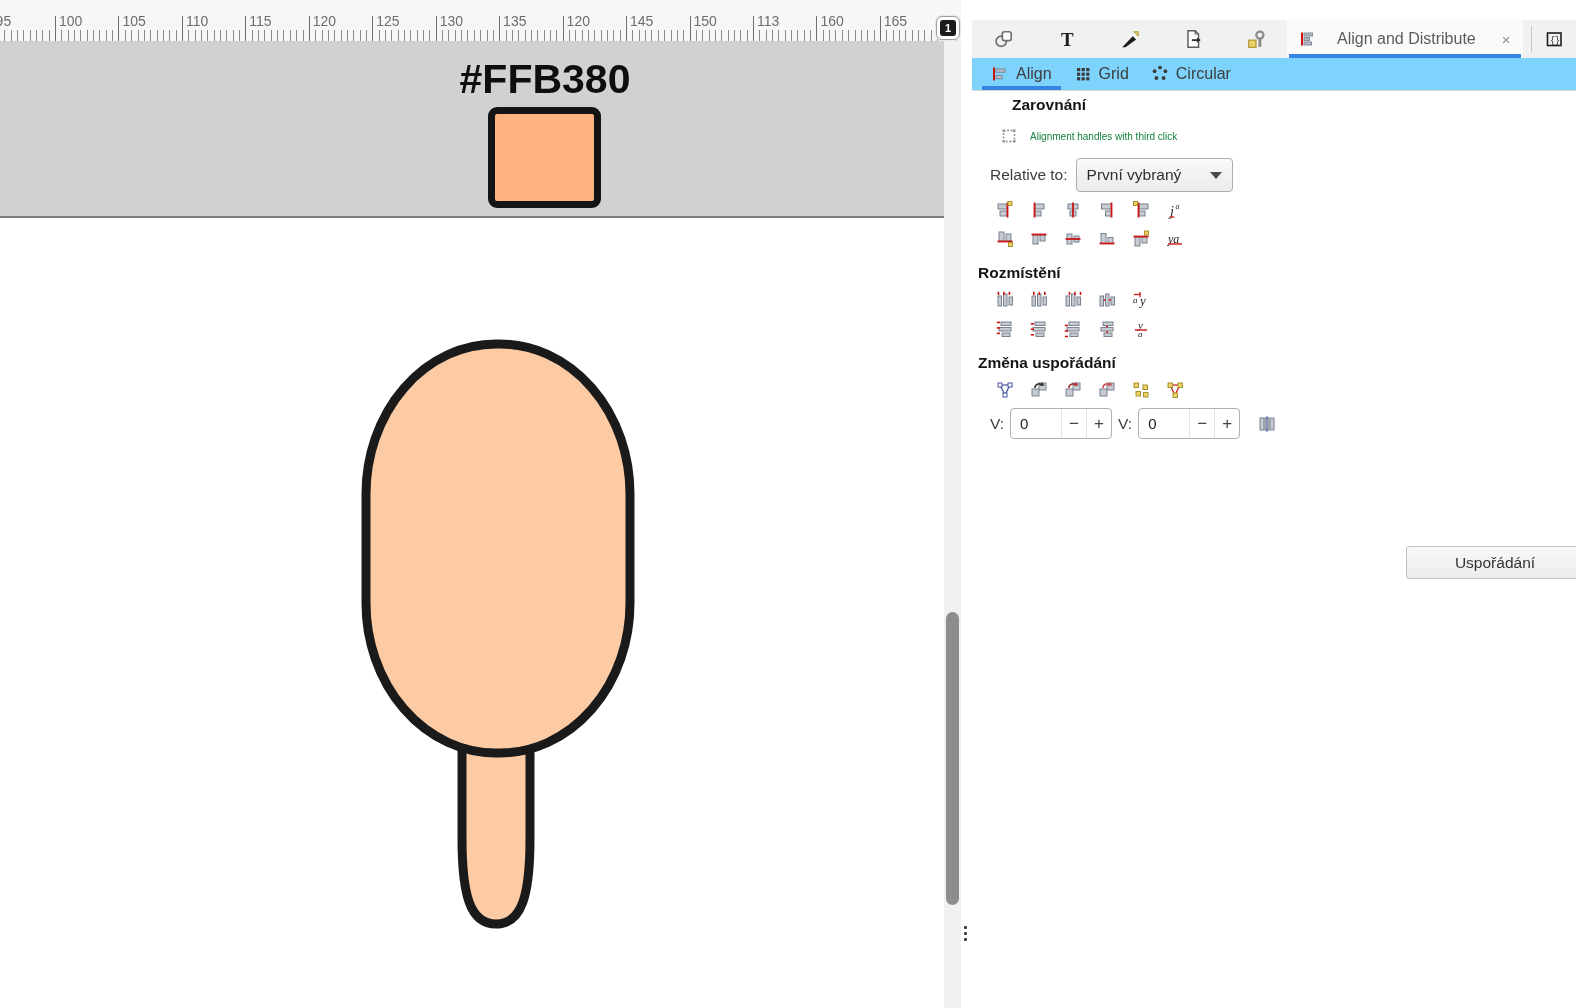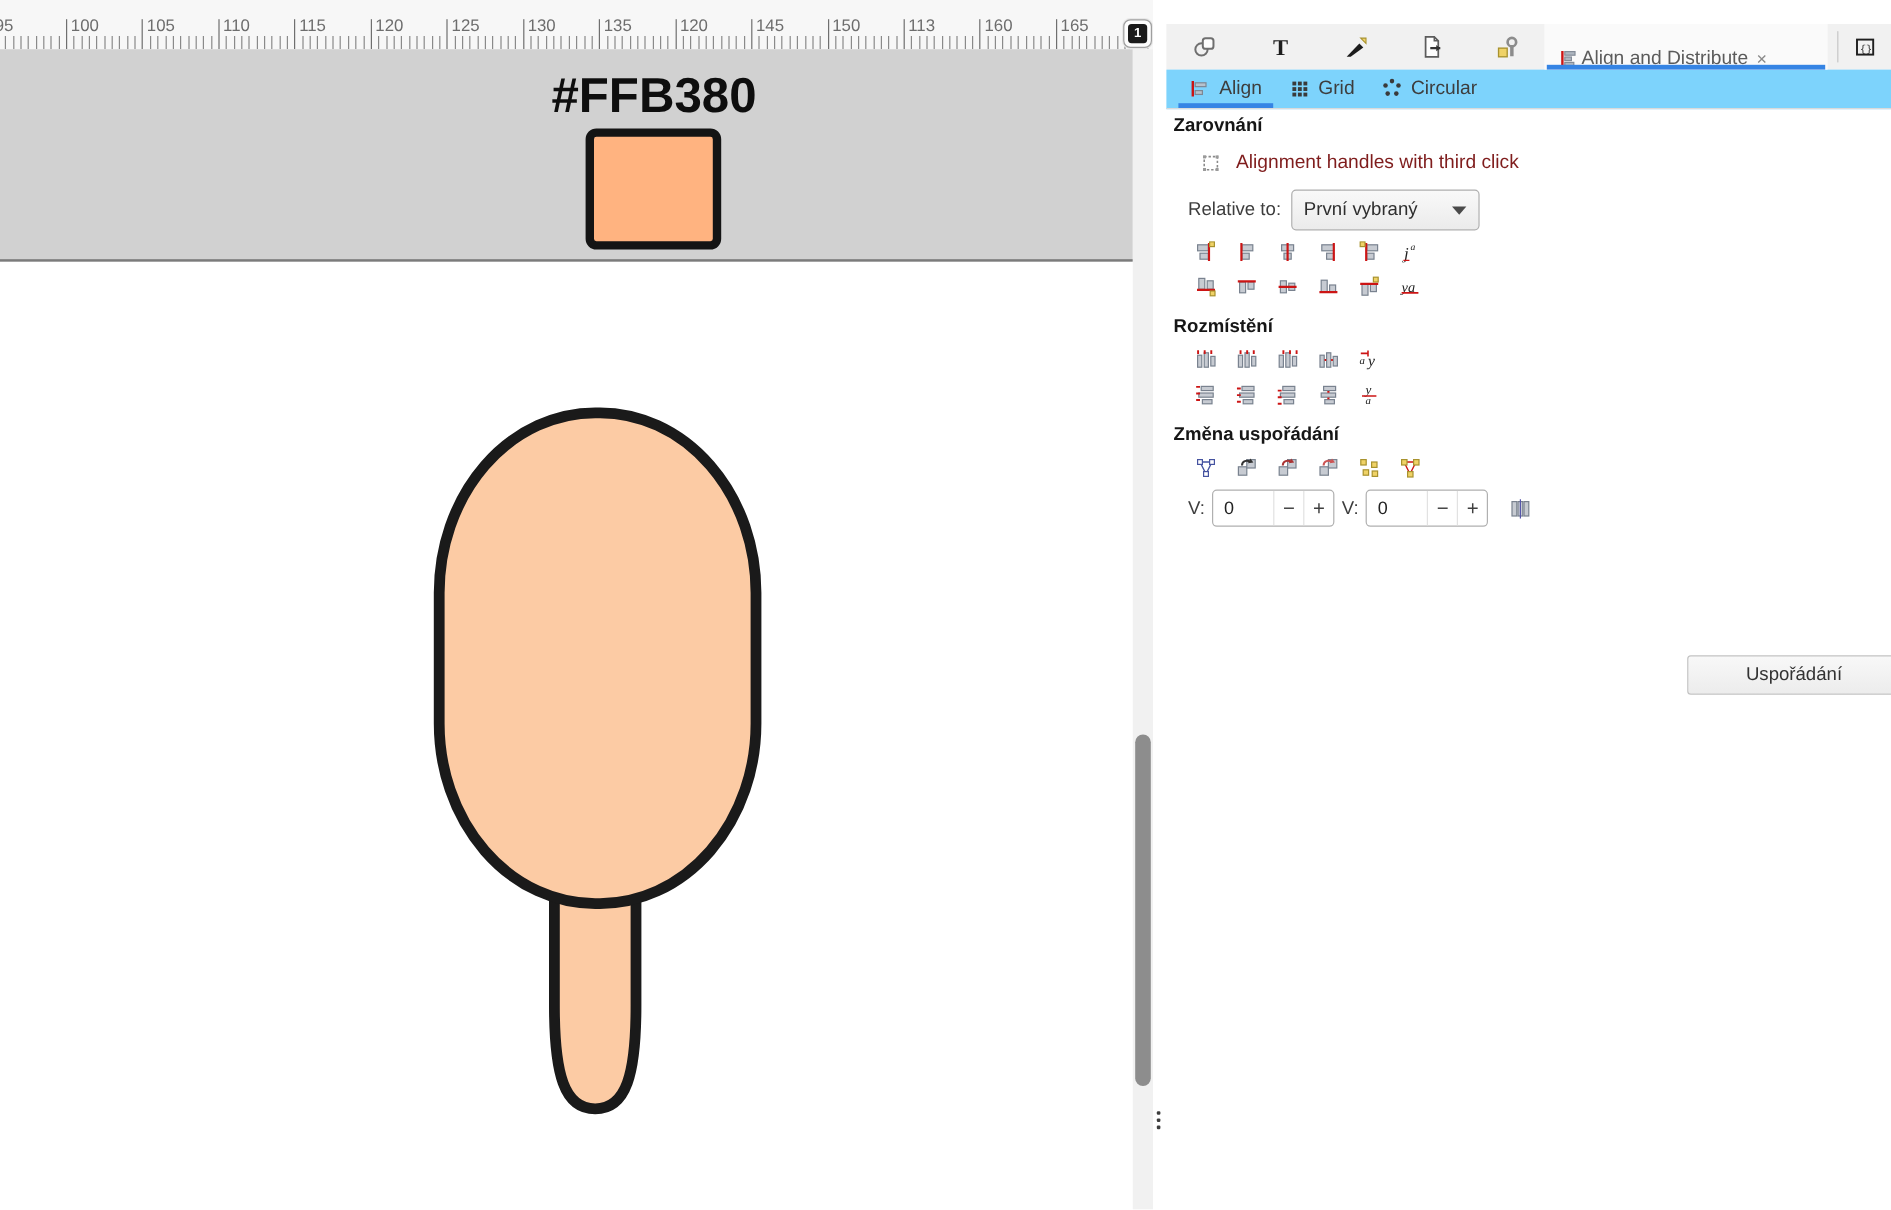--- a/index.html
+++ b/index.html
@@ -29,37 +29,37 @@
   .scrollbar { position:absolute; left:944px; top:41px; width:17px; height:967px; background:#f1f1f1; }
   .scrollbar .thumb { position:absolute; left:2px; top:571px; width:13px; height:293px; background:#8d8d8d; border-radius:7px; }
   .gutter { position:absolute; left:961px; top:0; width:11px; height:1008px; background:#fff; }
   .grip { position:absolute; left:3px; top:926px; display:flex; flex-direction:column; gap:3px; cursor:col-resize; }
   .grip b { width:3px; height:3px; background:#3c3c3c; border-radius:1px; }
 
   
   .panel { position:absolute; left:972px; top:0; width:604px; height:1008px; background:#fff; }
   .dock-tabbar { margin-top:20px; height:38px; background:#f1f1f1; display:flex; align-items:stretch; }
   .dicon { width:63px; display:flex; align-items:center; justify-content:center; }
-  .dock-tab-active { position:relative; width:236px; background:#fafafa; display:flex; align-items:flex-end;
-                     padding:0 10px 0 12px; gap:1px; }
+  .dock-tab-active { position:relative; width:236px; background:#fafafa; display:flex; align-items:center;
+                     padding:0 10px 0 12px; gap:20px; }
   .dock-tab-active::after { content:""; position:absolute; left:2px; right:2px; bottom:0; height:4px; background:#3584e4; }
   .dock-tab-active .tlabel { font-size:16px; color:#5b5b5b; white-space:nowrap; }
   .dock-tab-active .tclose { margin-left:6px; font-size:15px; color:#8a8a8a; }
   .tabbar-right { margin-left:auto; display:flex; align-items:stretch; }
   .tabbar-sep { width:1px; background:#c6c6c6; margin:6px 0; }
   .xml-tab { width:44px; display:flex; align-items:center; justify-content:center; }
 
   .subtabs { height:33px; background:#7dd3fc; border-bottom:1px solid #dadada; display:flex; align-items:stretch; padding-left:8px; }
   .subtab { position:relative; display:flex; align-items:center; gap:7px; padding:0 11px; font-size:16px; color:#3d3d3d; }
   .subtab.active::after { content:""; position:absolute; left:2px; right:2px; bottom:0; height:4px; background:#3584e4; }
 
   .content { padding:3px 0 0 6px; font-size:15px; color:#333; }
   .section-title { font-size:15.5px; font-weight:700; color:#161616; margin:14px 0 6px 0; }
-  .content .section-title:first-child { margin-top:2px; }
-  .opt-row { display:flex; align-items:center; gap:12px; padding:7px 0 7px 22px; color:#7f1d1d; font-size:16px; }
+  .content .section-title:first-child { margin-top:2px;margin-left:34px; }
+  .opt-row { display:flex; align-items:center; gap:12px; padding:7px 0 7px 22px; color:#15803d; font-size:10px; }
   .rel-row { display:flex; align-items:center; gap:8px; margin:6px 0 6px 12px; color:#3d3d3d; font-size:15.5px; }
   .dropdown { display:flex; align-items:center; width:157px; height:34px; padding:0 10px;
               border:1px solid #adadad; border-radius:4px; background:linear-gradient(#f9f9f9,#ebebeb);
               font-size:15.5px; color:#2e2e2e; }
   .caret { margin-left:auto; width:0; height:0; border-left:6px solid transparent; border-right:6px solid transparent;
            border-top:7px solid #4a4a4a; }
   .icon-grid { display:flex; gap:13px; margin:7px 0 7px 16px; }
   .mini { width:21px; height:22px; border:none; background:transparent; display:flex; align-items:center; justify-content:center; }
   .ovl-row { display:flex; align-items:center; gap:6px; margin:6px 0 0 12px; font-size:15.5px; color:#3d3d3d; }
   .spin { display:flex; align-items:center; width:102px; height:31px; background:#fff;

